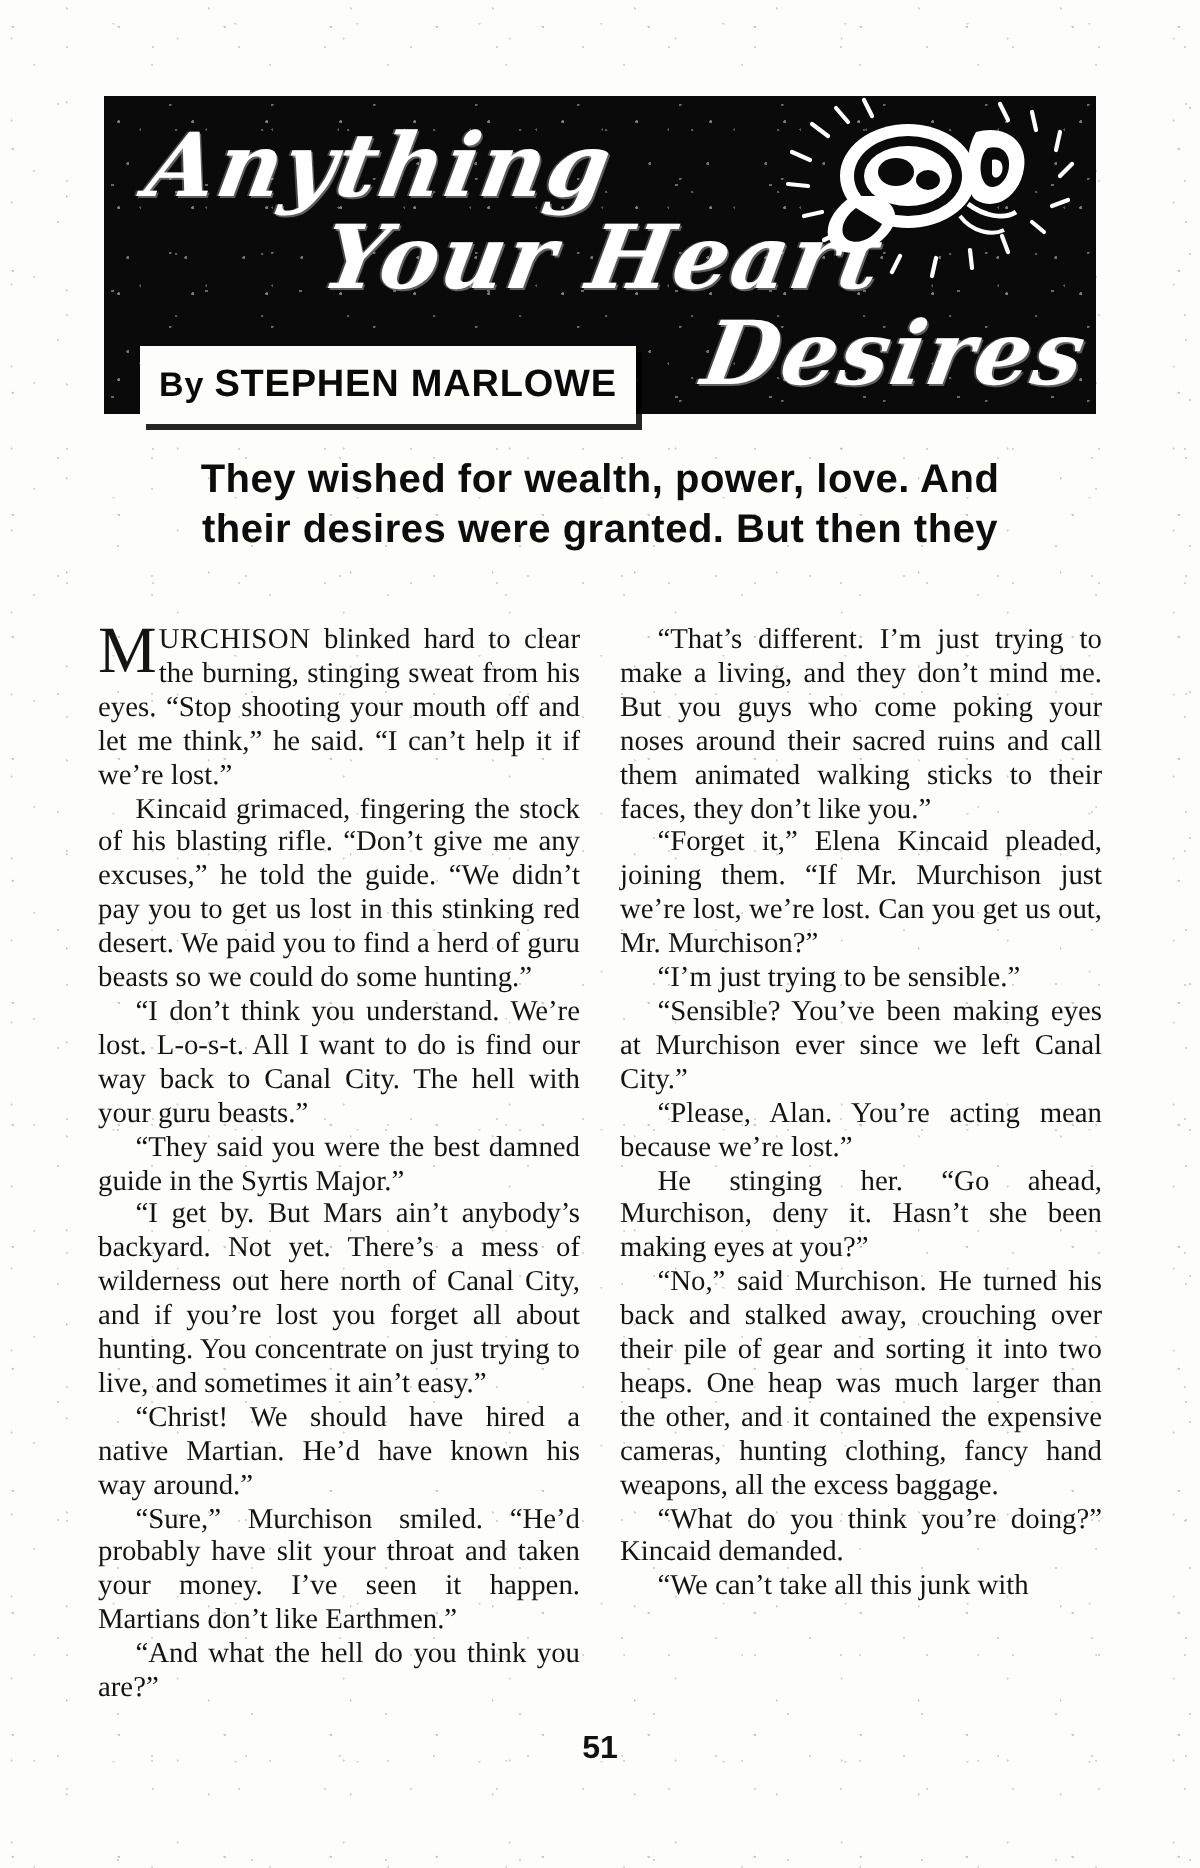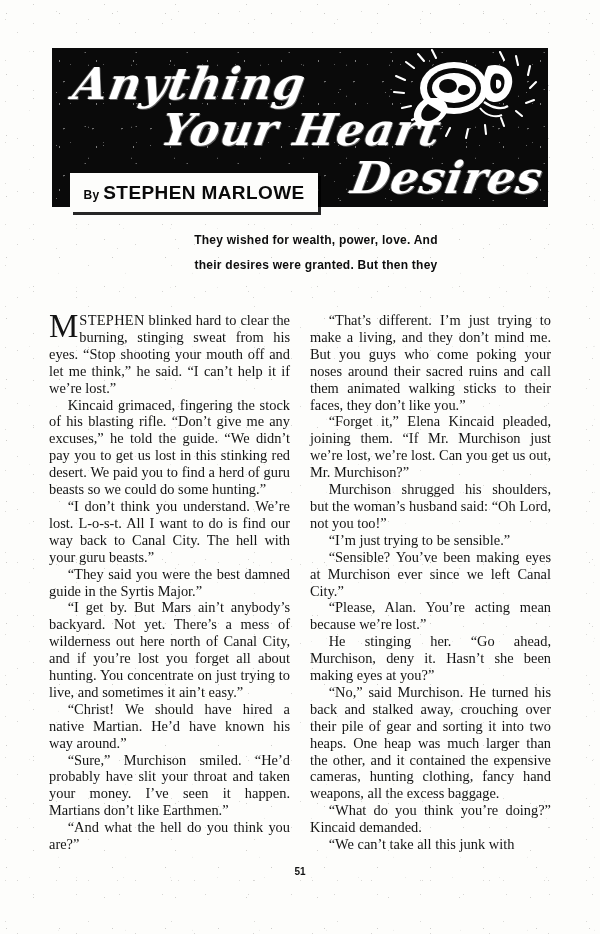--- a/index.html
+++ b/index.html
@@ -103,32 +103,32 @@
     justify-content: center;
   }
   #byline-text {
     font-family: "Liberation Sans", sans-serif;
     font-weight: bold;
     font-size: 19px;
     letter-spacing: .4px;
     color: #0a0a0a;
     white-space: nowrap;
   }
-  #byline-text .by { font-size: 12px; }
+  #byline-text .by { font-size: 17px; }
 
   
   #tagline {
     position: absolute;
-    left: 88px;
+    left: 72px;
     top: 228px;
     width: 456px;
     text-align: center;
     font-family: "Liberation Sans", sans-serif;
     font-weight: bold;
-    font-size: 12px;
+    font-size: 20px;
     line-height: 25px;
     letter-spacing: .25px;
     color: #0d0d0d;
   }
   #tagline div { white-space: nowrap; }
 
   
   #columns {
     position: absolute;
     left: 49px;
@@ -163,21 +163,21 @@
 
   
   #folio {
     position: absolute;
     left: 0;
     right: 0;
     top: 866px;
     text-align: center;
     font-family: "Liberation Sans", sans-serif;
     font-weight: bold;
-    font-size: 10px;
+    font-size: 16px;
     color: #111;
   }
 </style>
 </head>
 <body>
 
 <div id="page">
 
   <div id="speckle"></div>
 
@@ -238,34 +238,33 @@
   </div>
 
   <div id="tagline">
     <div>They wished for wealth, power, love. And</div>
     <div>their desires were granted. But then they</div>
   </div>
 
   <div id="columns">
 
     <div class="col" id="col-left">
-      <p id="opening"><span id="dropcap">M</span><span class="smallcaps">STEPHEN</span><span> blinked hard to clear the burning, stinging sweat from his eyes. “Stop shooting your mouth off and let me think,” he said. “I can’t help it if we’re lost.”</span></p>
+      <p id="opening"><span id="dropcap">M</span><span class="smallcaps">URCHISON</span><span> blinked hard to clear the burning, stinging sweat from his eyes. “Stop shooting your mouth off and let me think,” he said. “I can’t help it if we’re lost.”</span></p>
       <p>Kincaid grimaced, fingering the stock of his blasting rifle. “Don’t give me any excuses,” he told the guide. “We didn’t pay you to get us lost in this stinking red desert. We paid you to find a herd of guru beasts so we could do some hunting.”</p>
       <p>“I don’t think you understand. We’re lost. L-o-s-t. All I want to do is find our way back to Canal City. The hell with your guru beasts.”</p>
       <p>“They said you were the best damned guide in the Syrtis Major.”</p>
       <p>“I get by. But Mars ain’t anybody’s backyard. Not yet. There’s a mess of wilderness out here north of Canal City, and if you’re lost you forget all about hunting. You concentrate on just trying to live, and sometimes it ain’t easy.”</p>
       <p>“Christ! We should have hired a native Martian. He’d have known his way around.”</p>
       <p>“Sure,” Murchison smiled. “He’d probably have slit your throat and taken your money. I’ve seen it happen. Martians don’t like Earthmen.”</p>
       <p>“And what the hell do you think you are?”</p>
     </div>
 
     <div class="col" id="col-right">
       <p>“That’s different. I’m just trying to make a living, and they don’t mind me. But you guys who come poking your noses around their sacred ruins and call them animated walking sticks to their faces, they don’t like you.”</p>
       <p>“Forget it,” Elena Kincaid pleaded, joining them. “If Mr. Murchison just we’re lost, we’re lost. Can you get us out, Mr. Murchison?”</p>
-      <p>Murchison shrugged his shoulders, but the woman’s husband said: “Oh Lord, not you too!”</p>
       <p>“I’m just trying to be sensible.”</p>
       <p>“Sensible? You’ve been making eyes at Murchison ever since we left Canal City.”</p>
       <p>“Please, Alan. You’re acting mean because we’re lost.”</p>
       <p>He stinging her. “Go ahead, Murchison, deny it. Hasn’t she been making eyes at you?”</p>
       <p>“No,” said Murchison. He turned his back and stalked away, crouching over their pile of gear and sorting it into two heaps. One heap was much larger than the other, and it contained the expensive cameras, hunting clothing, fancy hand weapons, all the excess baggage.</p>
       <p>“What do you think you’re doing?” Kincaid demanded.</p>
       <p>“We can’t take all this junk with</p>
     </div>
 
   </div>

